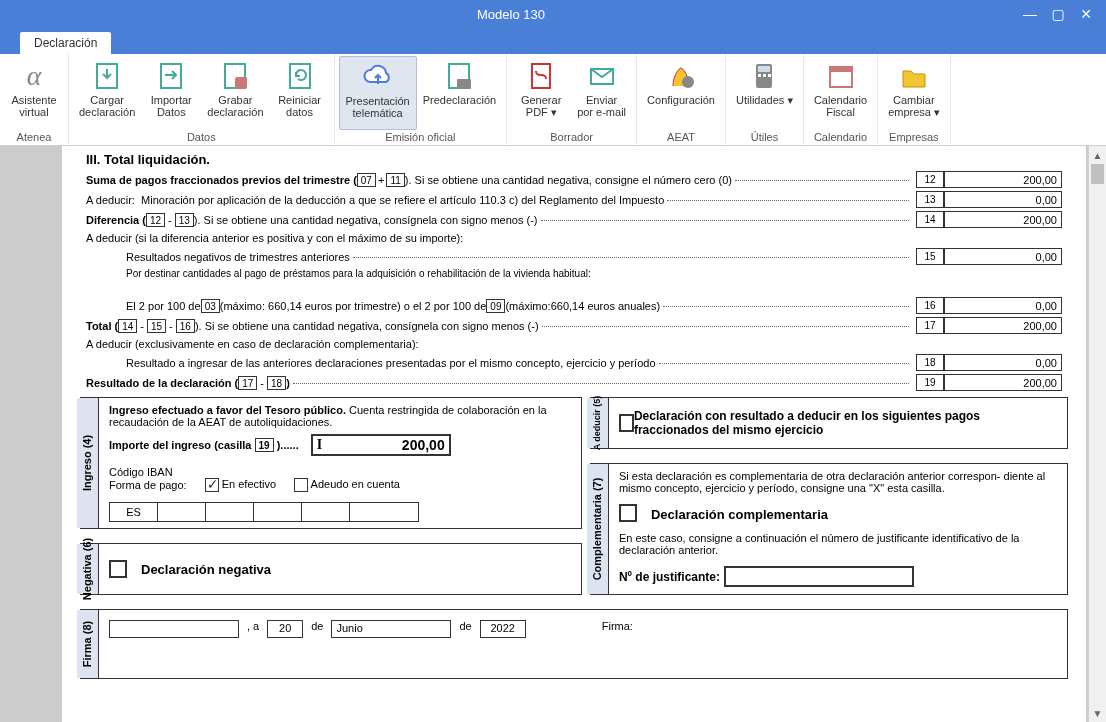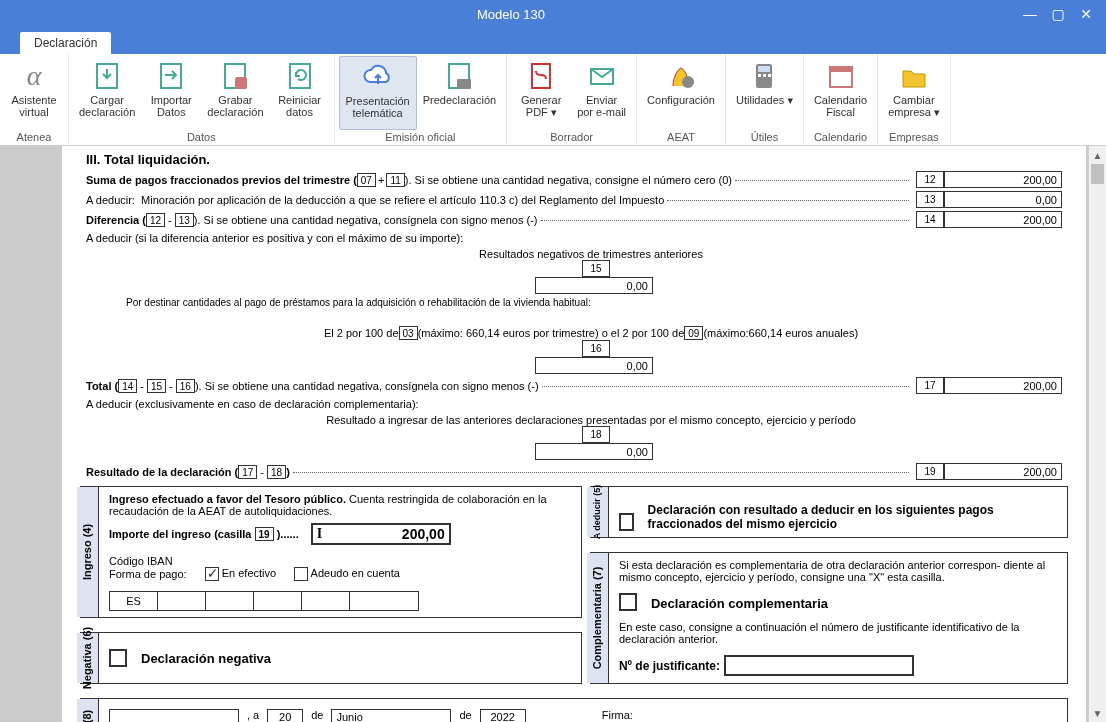--- a/index.html
+++ b/index.html
@@ -27,21 +27,21 @@
 .section-label span { transform: rotate(-90deg); white-space: nowrap; font-size: 11px; font-weight: bold; }
 .section-body { margin-left: 18px; padding: 6px 10px; }
 .val-row { display: flex; align-items: center; margin-bottom: 3px; font-size: 11px; }
 .val-row .txt { flex: 1; display: flex; align-items: baseline; }
 .leader { flex:1; border-bottom:1px dotted #666; margin:0 3px; position:relative; top:-3px; }
 .cellnum { border: 1px solid #333; width: 28px; height: 17px; display: inline-flex; align-items: center; justify-content: center; font-size: 10px; margin-left: 4px; }
 .cellval { border: 1px solid #333; width: 118px; height: 17px; display: inline-flex; align-items: center; justify-content: flex-end; padding-right: 4px; font-size: 11px; background:#fff; }
 .inline-box { display:inline-block; border:1px solid #333; padding:0 3px; font-size:10px; height:14px; line-height:13px; }
 .h3 { font-weight: bold; font-size: 13px; margin-bottom: 4px; }
 .bold { font-weight: bold; }
-.indent1 { padding-left: 40px; flex-direction: column; }
+.indent1 { padding-left: 40px; }
 .row2 { display:flex; gap:8px; }
 .checkbox { display:inline-block; width:18px; height:18px; border:2px solid #333; vertical-align:middle; position:relative; }
 .checkbox.small { width:14px; height:14px; border-width:1px; }
 .checkbox.checked::after { content:"✓"; position:absolute; left:1px; top:-3px; font-size:14px; color:#333; }
 .input-box { border:1px solid #333; background:#fff; display:inline-block; height:18px; padding:1px 4px; font-size:11px; }
 .input-big { width:140px; text-align:right; font-size:14px; font-weight:bold; background:#fff; border:2px solid #333; height:22px; }
 .iban-row { display:flex; gap:0; margin-top:2px; }
 .iban-cell { border:1px solid #333; border-right:none; height:20px; width:48px; text-align:center; font-size:11px; display:flex; align-items:center; justify-content:center; background:#fff; }
 .iban-cell:last-child { border-right:1px solid #333; }
 svg { display:block; }
@@ -369,21 +369,21 @@
             <span class="bold" style="font-size:13px">Declaración negativa</span>
           </div>
         </div>
       </div>
 
       <div style="flex:1;display:flex;flex-direction:column;gap:8px">
         <div class="section" style="height:52px">
           <div class="section-label">
               <span style="font-size:9px">A deducir (5)</span>
             </div>
-          <div class="section-body" style="display:flex;align-items:flex-end;height:100%;gap:14px">
+          <div class="section-body" style="display:flex;align-items:center;height:100%;">
             <span class="checkbox"></span>
             <span class="bold" style="font-size:12px">Declaración con resultado a deducir en los siguientes pagos fraccionados del mismo ejercicio</span>
           </div>
         </div>
         <div class="section" style="flex:1">
           <div class="section-label">
               <span>Complementaria (7)</span>
             </div>
           <div class="section-body">
             <div style="font-size:11px;margin-bottom:10px">Si esta declaración es complementaria de otra declaración anterior correspon- diente al mismo concepto, ejercicio y período, consigne una "X" esta casilla.</div>

